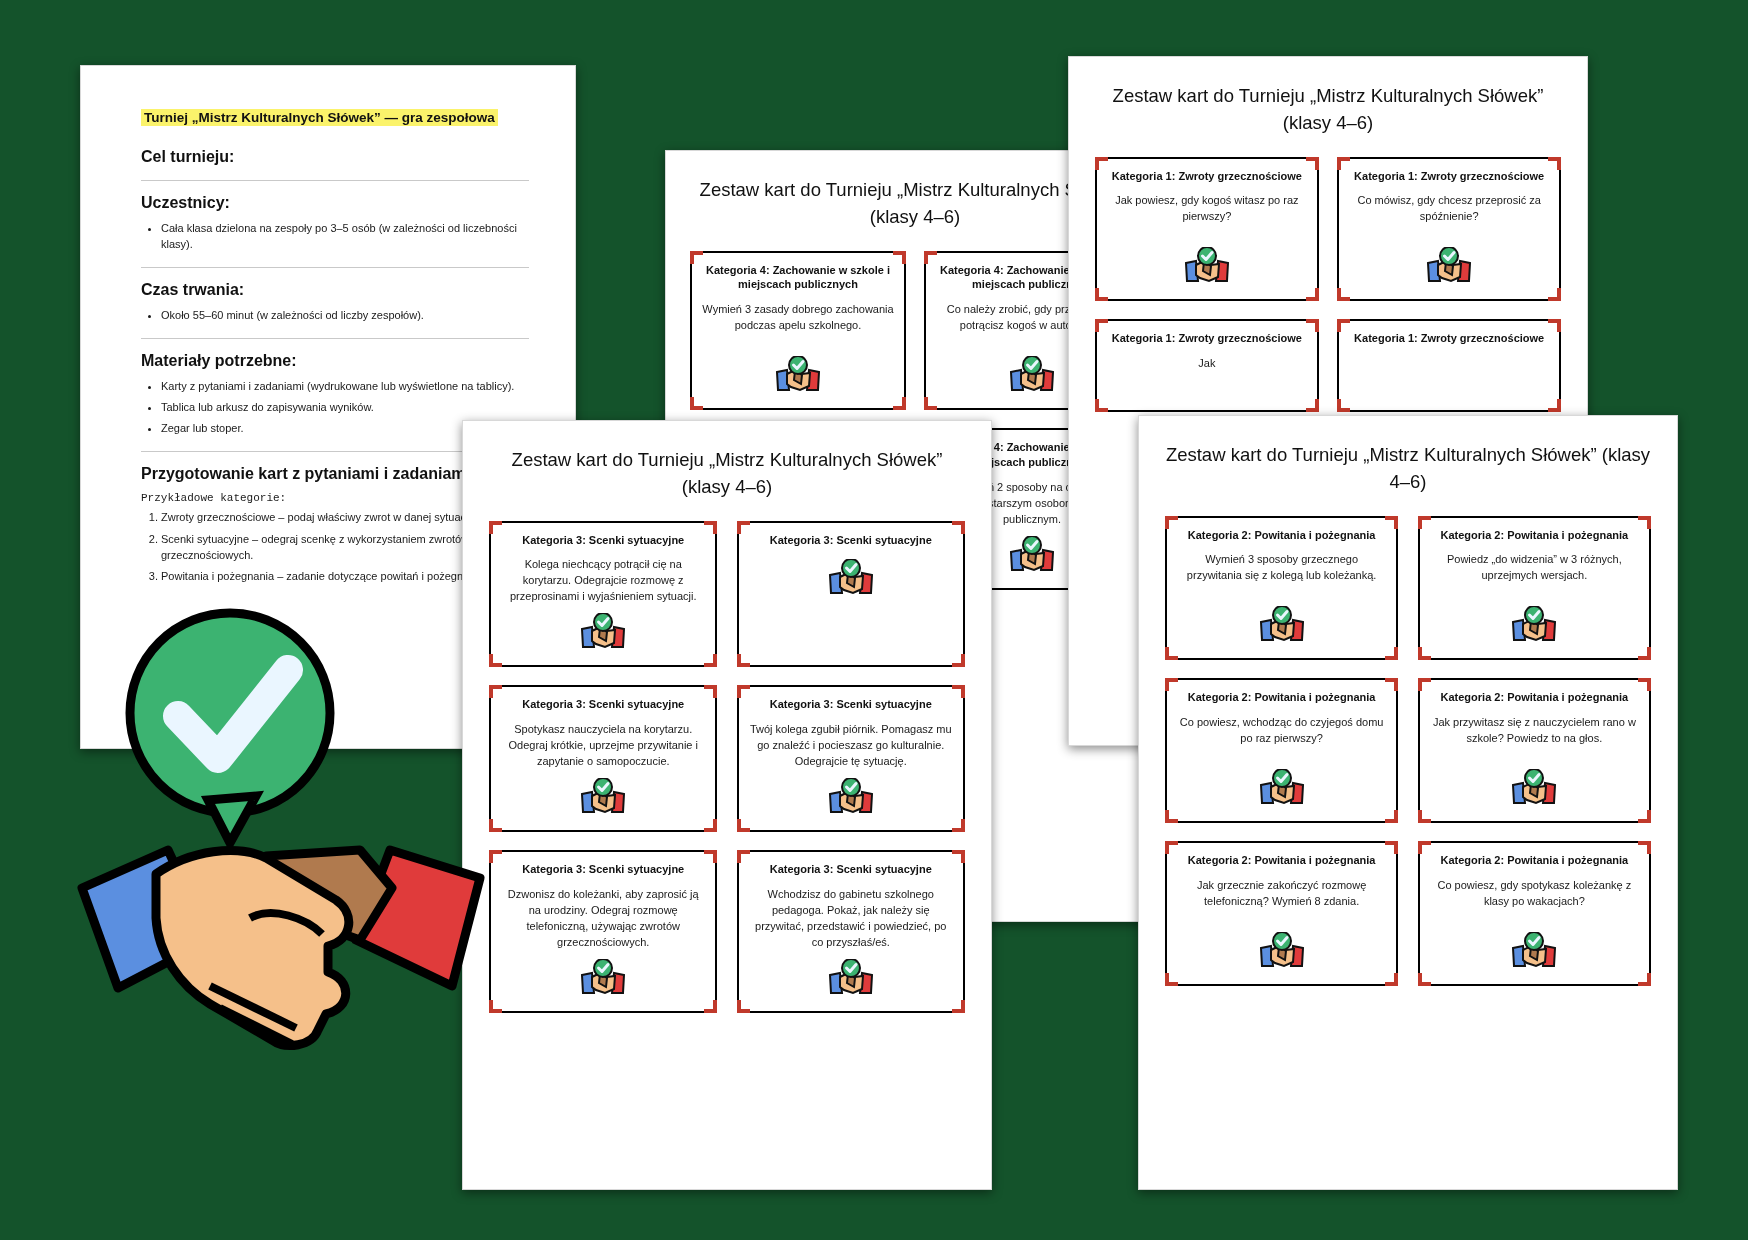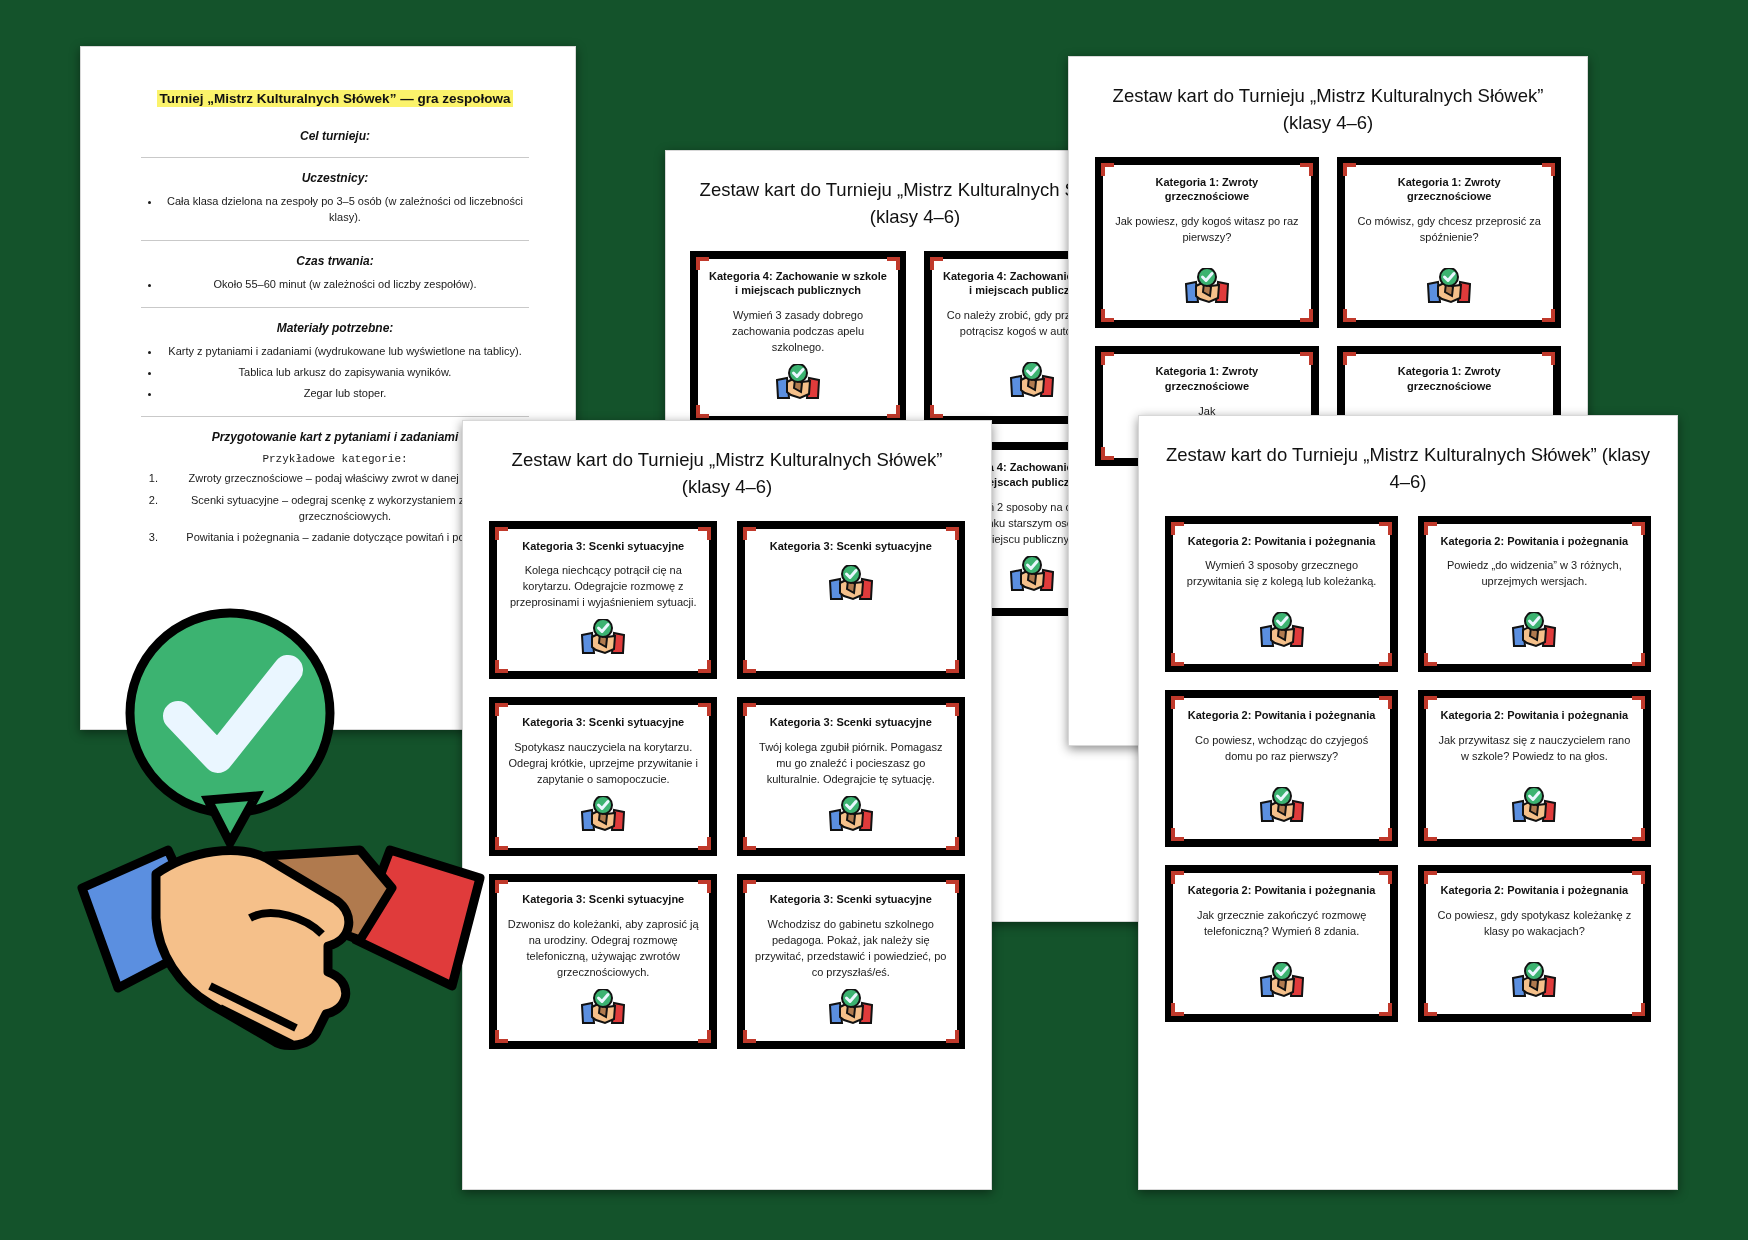--- a/index.html
+++ b/index.html
@@ -12,45 +12,44 @@
   }
   .sheet{
     position:absolute;
     background:#ffffff;
     box-shadow:0 3px 10px rgba(0,0,0,.45);
     border:1px solid #d8d8d8;
     box-sizing:border-box;
   }
   
   #sheet-instructions{
-    left:80px;top:46px;width:496px;height:684px;
+    left:80px;top:65px;width:496px;height:684px;
     padding:42px 46px 20px 60px;
-    text-align:center;
   }
   .doc-title{
     font-size:13.5px;font-weight:bold;color:#111;
     background:#fbf36b;display:inline-block;padding:1px 3px;
     margin:0 0 22px 0;
   }
-  .sec-h{font-size:12px;font-weight:bold;color:#111;margin:0 0 9px 0;font-style:italic;}
+  .sec-h{font-size:16px;font-weight:bold;color:#111;margin:0 0 9px 0;}
   .doc-ul{margin:0 0 6px 0;padding-left:20px;}
   .doc-ul li{font-size:11px;line-height:1.45;color:#1a1a1a;margin-bottom:5px;}
   .doc-ol{margin:6px 0 0 0;padding-left:20px;}
   .doc-ol li{font-size:11px;line-height:1.45;color:#1a1a1a;margin-bottom:6px;}
   .rule{border:0;border-top:1px solid #c9c9c9;margin:14px 0 13px 0;}
   .para{font-size:11px;color:#1a1a1a;margin:4px 0 4px 0;font-family:Liberation Mono, monospace;}
   
   .cards-sheet-title{
     text-align:center;font-size:18.5px;color:#111;line-height:1.45;
     margin:0 0 20px 0;font-weight:normal;
   }
   .card-grid{display:flex;flex-wrap:wrap;justify-content:space-between;}
   .card{
     width:48%;box-sizing:border-box;
-    border:8px solid #000000;
+    border:2px solid #000000;
     margin-bottom:18px;
     padding:10px 10px 8px 10px;
     position:relative;
     background:#fff;
     text-align:center;
   }
   .card .corner{position:absolute;width:9px;height:9px;border:0;}
   .card .c-tl{left:-2px;top:-2px;border-left:4px solid #c0392b;border-top:4px solid #c0392b;}
   .card .c-tr{right:-2px;top:-2px;border-right:4px solid #c0392b;border-top:4px solid #c0392b;}
   .card .c-bl{left:-2px;bottom:-2px;border-left:4px solid #c0392b;border-bottom:4px solid #c0392b;}

